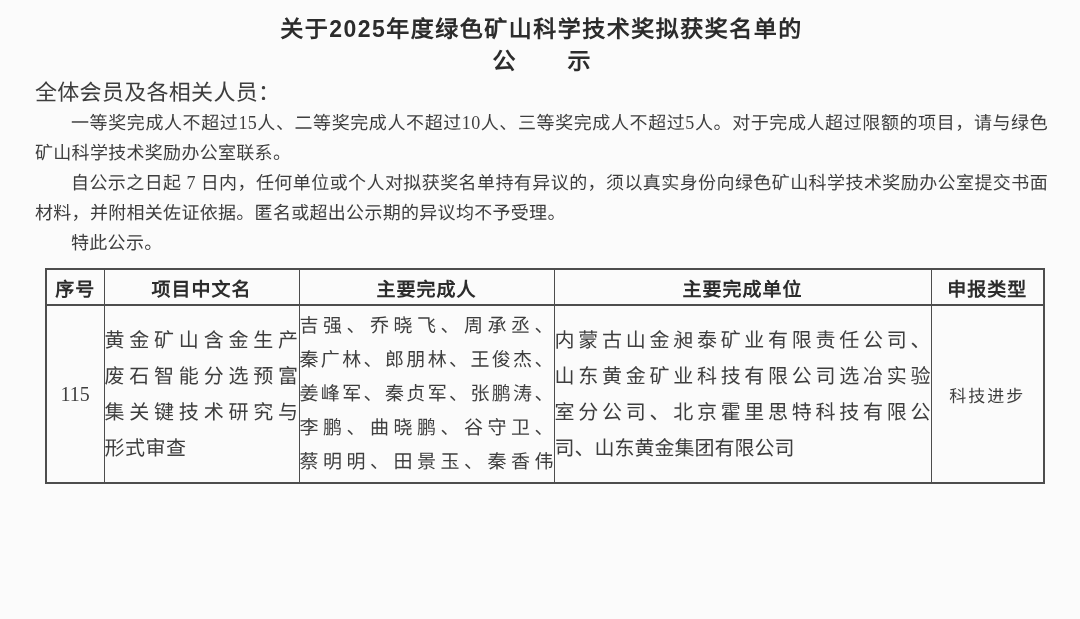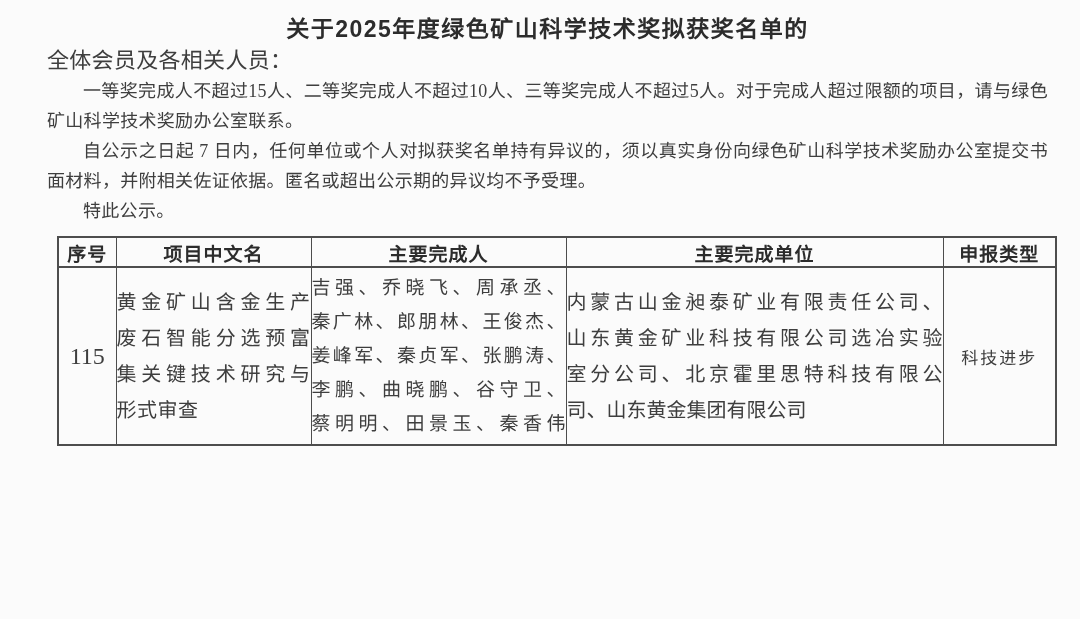--- a/index.html
+++ b/index.html
@@ -11,21 +11,21 @@
   * { box-sizing: border-box; }
   html, body { margin: 0; padding: 0; }
   body {
     width: 1080px;
     height: 619px;
     background: var(--background);
     color: var(--text);
     font-family: "Liberation Serif", "DejaVu Serif", serif;
     overflow: hidden;
   }
-  .page { padding: 14px 32px 0 47px; }
+  .page { padding: 14px 32px 0 35px; }
 
   .title {
     text-align: center;
     font-family: "Liberation Sans", "DejaVu Sans", sans-serif;
     font-weight: bold;
     font-size: 23px;
     line-height: 30px;
     letter-spacing: 1.5px;
     color: var(--title);
   }
@@ -61,48 +61,49 @@
     border-collapse: collapse;
     table-layout: fixed;
     border: 2px solid var(--border);
   }
   .award-table th, .award-table td {
     border: 1px solid var(--border);
     padding: 0;
     vertical-align: middle;
   }
   .award-table thead th {
-    height: 30px;
+    height: 36px;
     font-family: "Liberation Sans", "DejaVu Sans", sans-serif;
     font-weight: bold;
     font-size: 19px;
     text-align: center;
     letter-spacing: 1px;
     border-bottom-width: 2px;
     color: var(--title);
   }
   .award-table tbody tr { height: 178px; }
 
-  .c-seq   { text-align: center; font-size: 24px; }
+  .c-seq   { text-align: center; font-size: 20px; }
   .c-project  { padding: 0 13px; font-size: 20px; line-height: 36px; letter-spacing: 0.5px; }
   .c-persons  { padding: 0 9px;  font-size: 19px; line-height: 34px; }
   .c-orgs     { padding: 0 12px; font-size: 20px; line-height: 36px; margin-top: 39px; }
   .c-type  { text-align: center; font-size: 17px; letter-spacing: 2px; }
 
   .cell-line { text-align: justify; text-align-last: justify; }
   .c-project .cell-line:last-child,
   .c-orgs .cell-line:last-child { text-align-last: left; }
 </style>
 </head>
 <body>
 
 <div class="page">
 
   <div class="title">关于2025年度绿色矿山科学技术奖拟获奖名单的</div>
 
+  <div class="subtitle"><span>公</span><span class="subtitle-gap"></span><span>示</span></div>
 
   <p class="salutation">全体会员及各相关人员：</p>
 
   <p class="para">一等奖完成人不超过15人、二等奖完成人不超过10人、三等奖完成人不超过5人。对于完成人超过限额的项目，请与绿色矿山科学技术奖励办公室联系。</p>
   <p class="para">自公示之日起 7 日内，任何单位或个人对拟获奖名单持有异议的，须以真实身份向绿色矿山科学技术奖励办公室提交书面材料，并附相关佐证依据。匿名或超出公示期的异议均不予受理。</p>
   <p class="para">特此公示。</p>
 
   <table class="award-table">
     <colgroup>
       <col style="width:58px">

